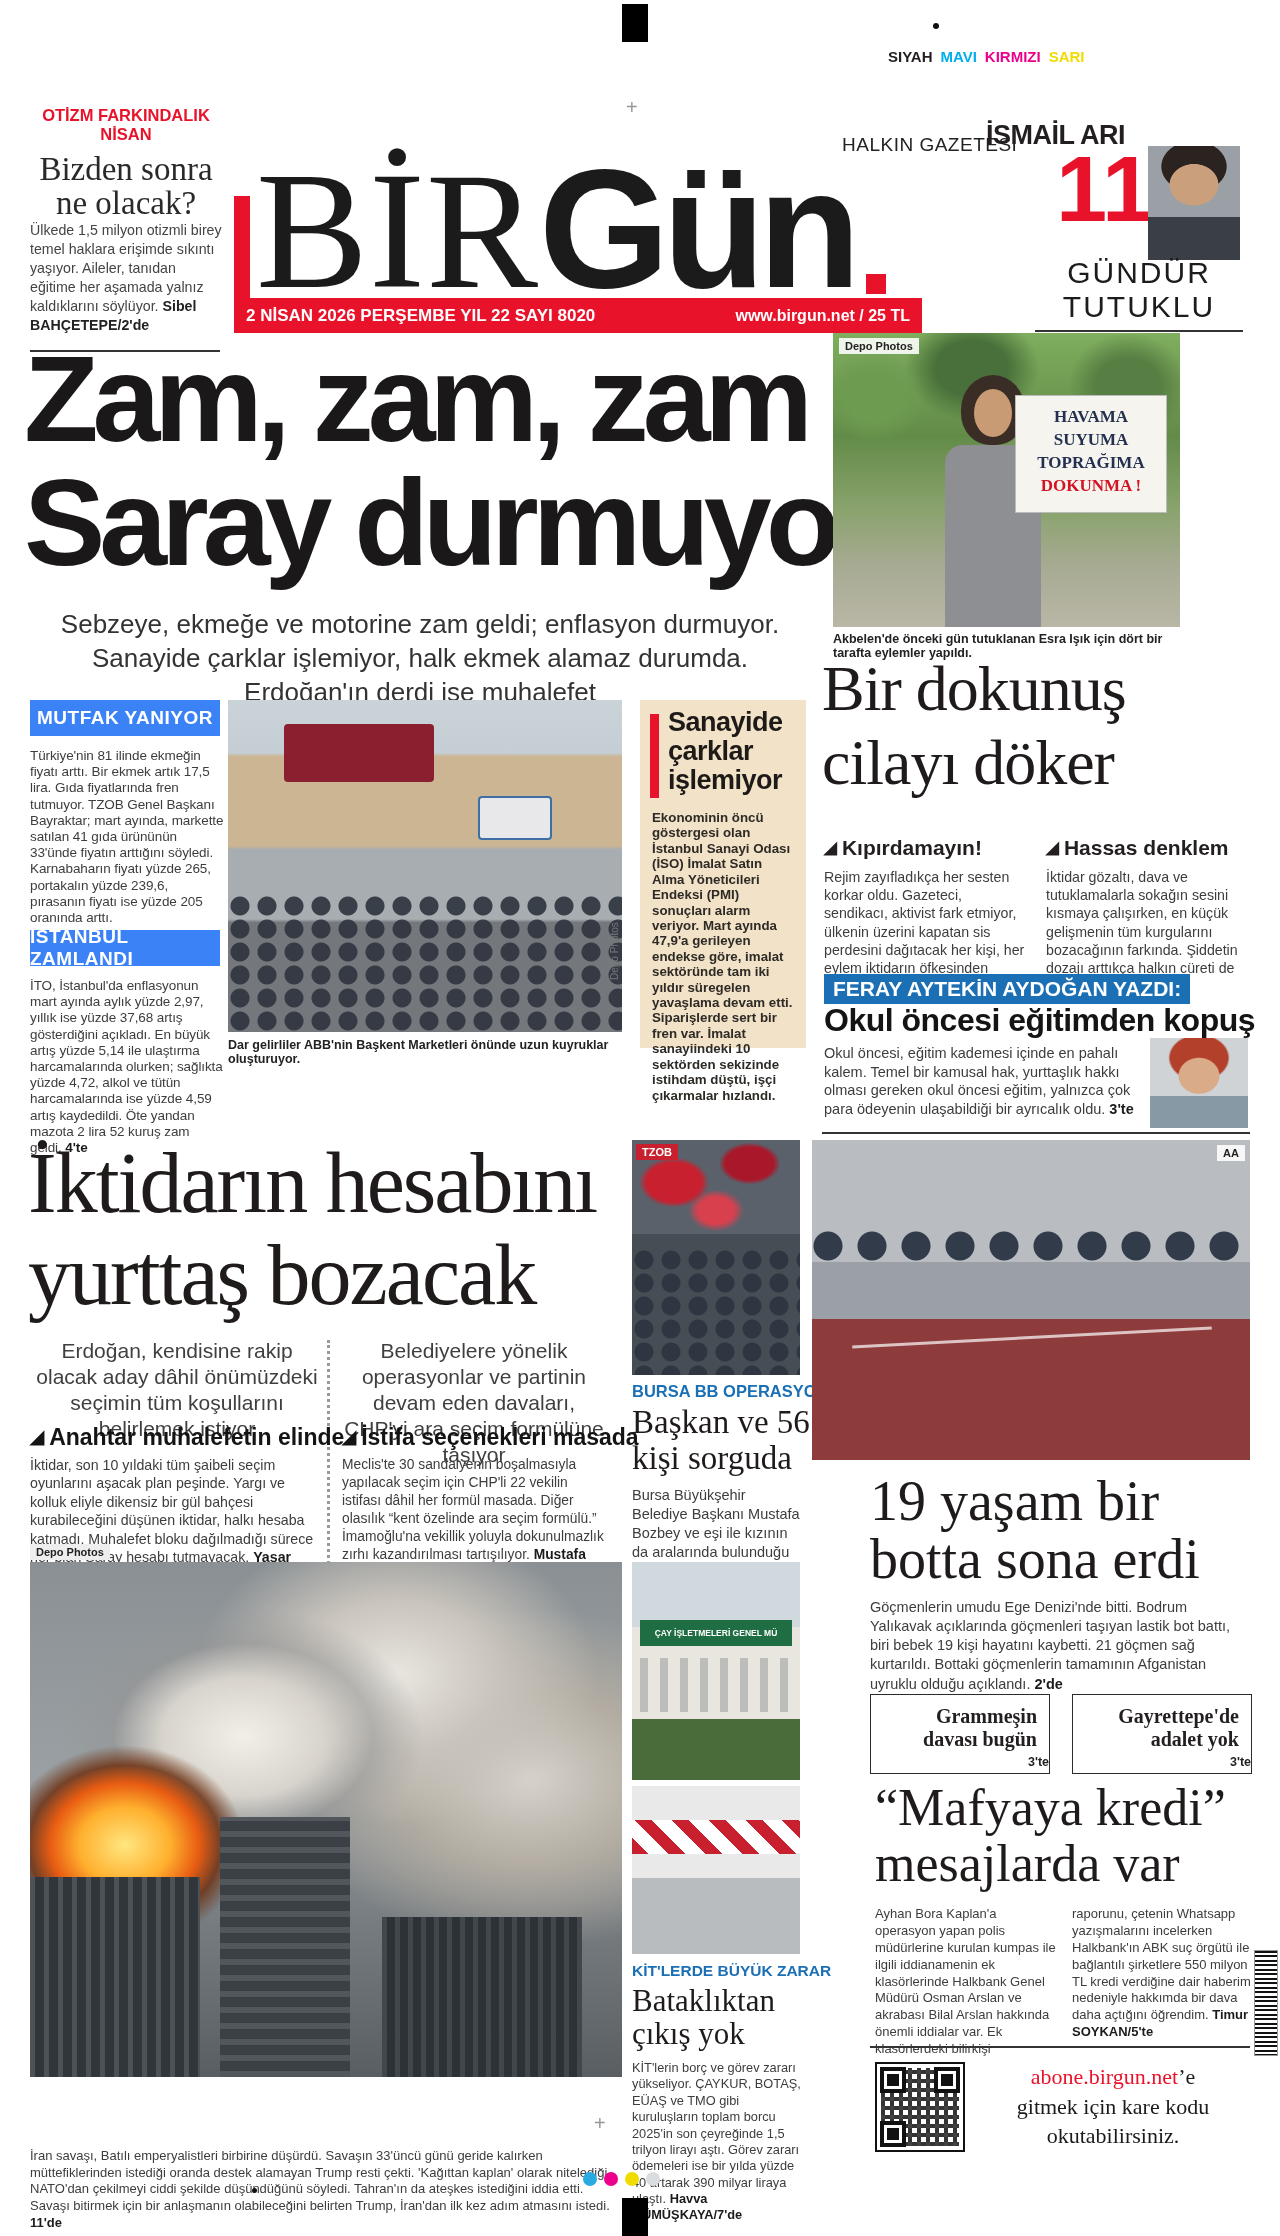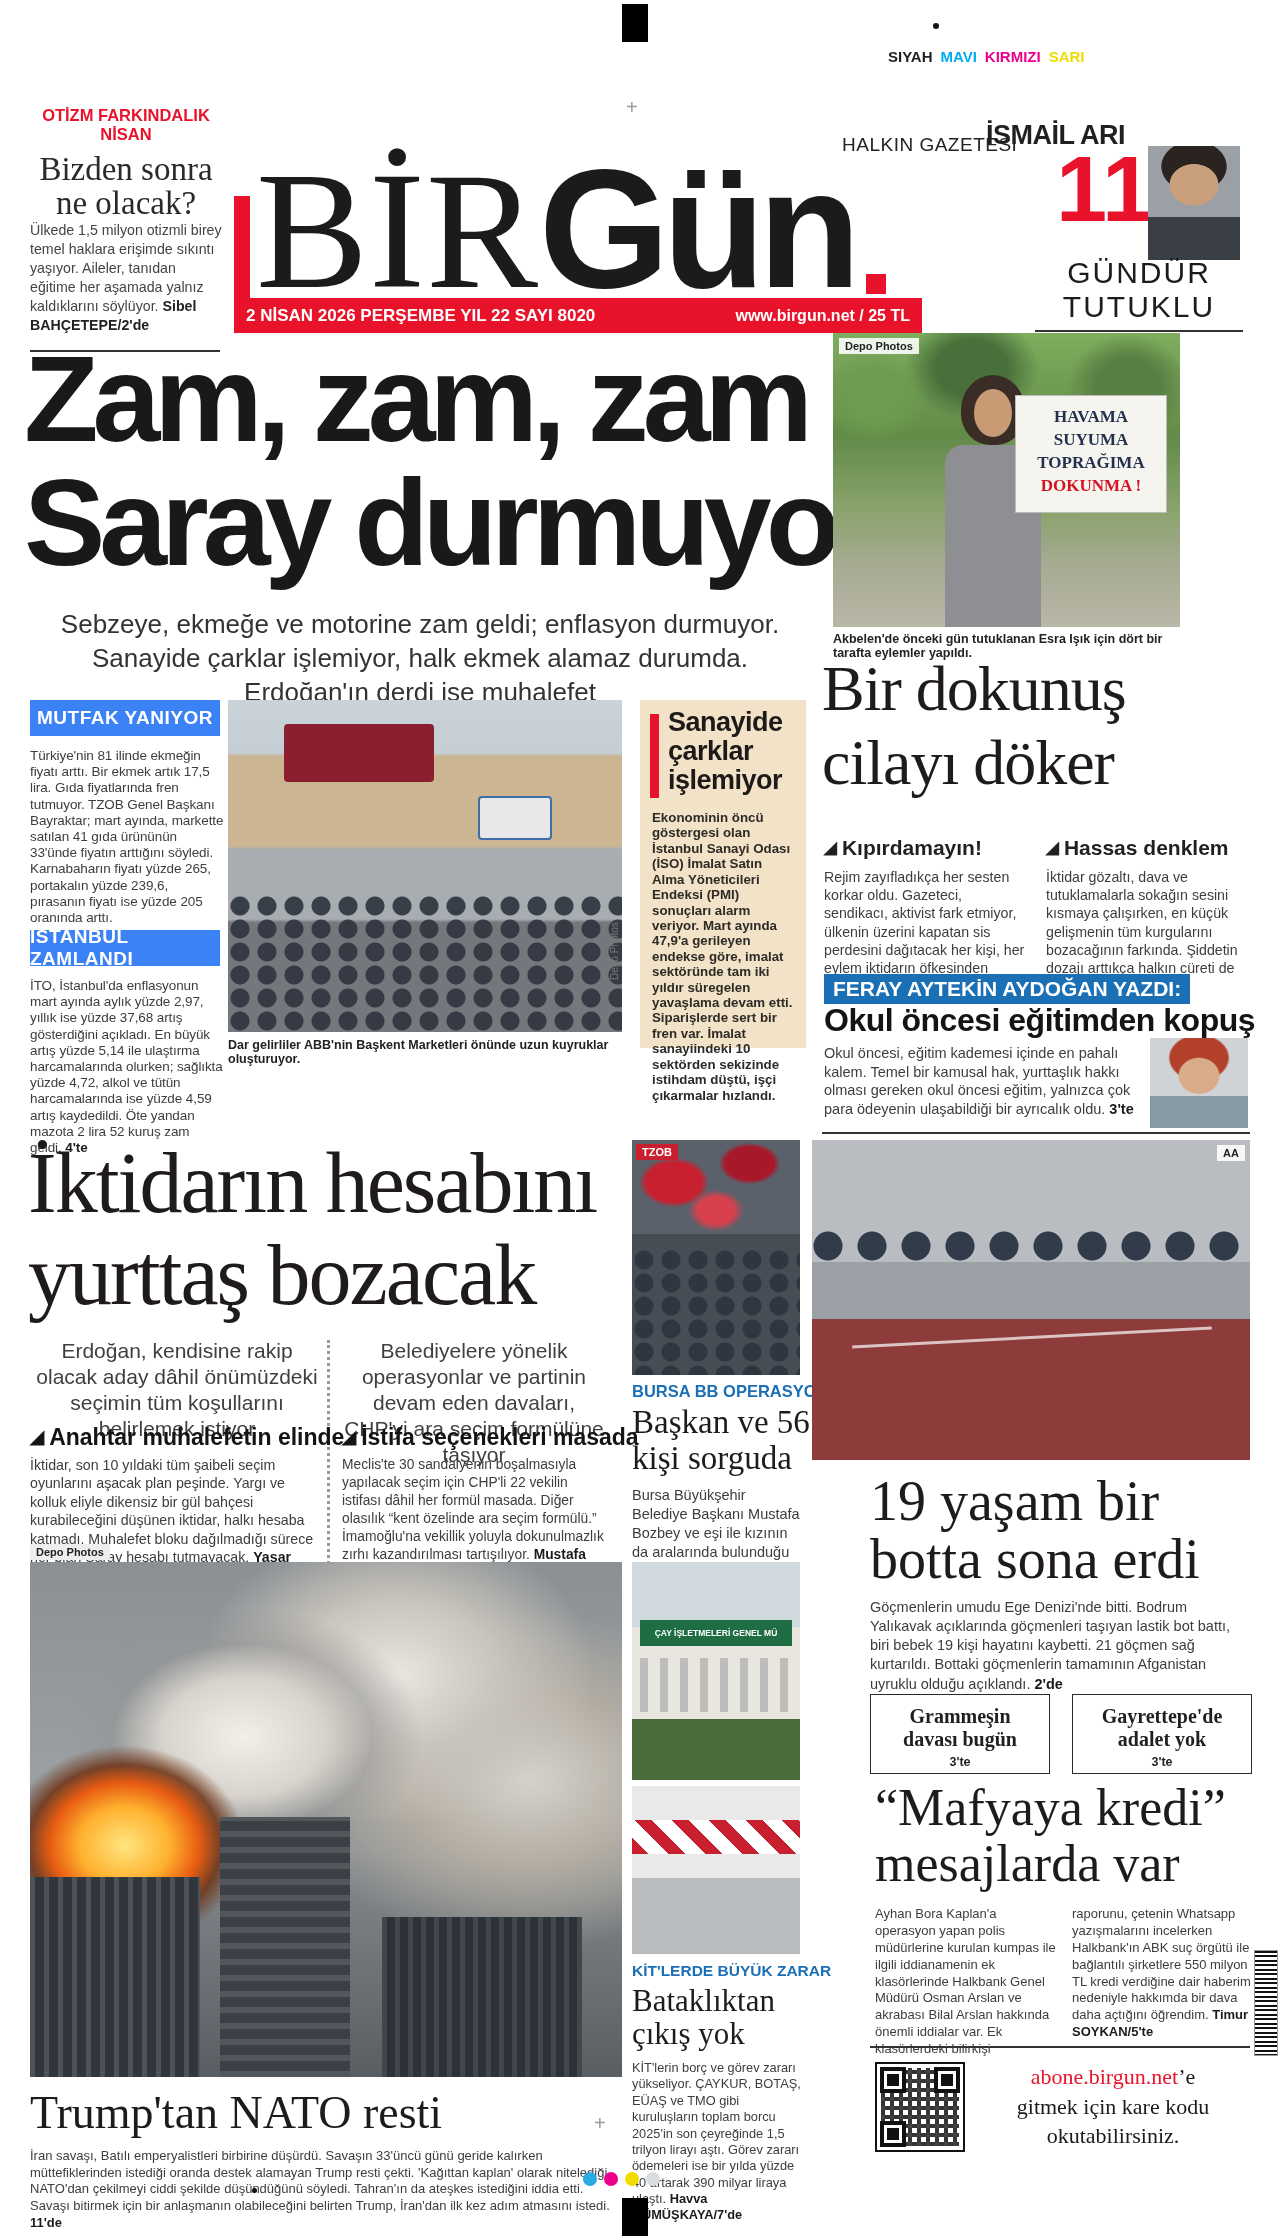--- a/index.html
+++ b/index.html
@@ -24,21 +24,21 @@
         background-size:27px 23px}
   .qr{position:relative;background:#fff;border:2px solid #111}
   .qr .grid{position:absolute;inset:4px;
         background-image:repeating-linear-gradient(0deg,#111 0 4px,transparent 4px 9px),
                          repeating-linear-gradient(90deg,#111 0 4px,transparent 4px 9px);
         background-blend-mode:screen;opacity:.85}
   .qr .f{position:absolute;width:18px;height:18px;border:4px solid #111;background:#fff}
   .qr .f::after{content:"";position:absolute;inset:3px;background:#111}
   .barcode{background:#fff;border:1px solid #999;
         background-image:repeating-linear-gradient(180deg,#111 0 2px,#fff 2px 4px,#111 4px 6px,#fff 6px 9px)}
-  .boxnote{border:1.5px solid #2b2b2b;text-align:center}
+  .boxnote{border:1.5px solid #2b2b2b;text-align:right}
 </style>
 </head>
 <body>
 
 <div class="page">
 
   <div class="abs" style="left:622px;top:4px;width:26px;height:38px;background:#000"></div>
   <div class="abs" style="left:933px;top:23px;width:6px;height:6px;border-radius:50%;background:#111"></div>
   <div class="abs" style="left:888px;top:48px;display:flex;gap:8px;font-size:15px;font-weight:700">
     <span style="color:#231f20">SIYAH</span>
@@ -244,21 +244,20 @@
                   radial-gradient(200px 150px at 62% 22%, #e9e6e0 0%, #c9c4bc 50%, rgba(140,140,140,0) 100%),
                   radial-gradient(240px 170px at 84% 42%, #d7d3cb 0%, #b2aca2 52%, rgba(120,120,120,0) 100%),
                   linear-gradient(180deg,#8a9094 0%, #9aa0a3 42%, #767c80 70%, #585e62 100%)">
     <div class="abs" style="left:0;bottom:0;width:170px;height:200px;background:#30363b;
          background-image:repeating-linear-gradient(90deg,rgba(255,255,255,.14) 0 5px,transparent 5px 14px)"></div>
     <div class="abs" style="left:190px;bottom:0;width:130px;height:260px;background:#3a4046;
          background-image:repeating-linear-gradient(0deg,rgba(255,255,255,.12) 0 6px,transparent 6px 16px)"></div>
     <div class="abs" style="right:40px;bottom:0;width:200px;height:160px;background:#2c3237;
          background-image:repeating-linear-gradient(90deg,rgba(255,255,255,.1) 0 5px,transparent 5px 13px)"></div>
   </div>
-  <div class="abs serif" style="left:30px;top:2086px;font-size:46px;color:#1e1b1a">Trump'tan NATO resti</div>
   <div class="abs body-txt" style="left:30px;top:2148px;width:592px;font-size:13px;line-height:1.28">
     <span>İran savaşı, Batılı emperyalistleri birbirine düşürdü. Savaşın 33'üncü günü geride kalırken müttefiklerinden istediği oranda destek alamayan Trump resti çekti. 'Kağıttan kaplan' olarak nitelediği NATO'dan çekilmeyi ciddi şekilde düşündüğünü söyledi. Tahran'ın da ateşkes istediğini iddia etti. Savaşı bitirmek için bir anlaşmanın olabileceğini belirten Trump, İran'dan ilk kez adım atmasını istedi. </span><span class="pgref">11'de</span>
   </div>
 
   <div class="ph" style="left:632px;top:1562px;width:168px;height:218px;
        background:linear-gradient(180deg,#cfd9de 0 30%, #e8e6df 30% 72%, #4a6b3a 72% 100%)">
     <div class="abs" style="left:8px;top:58px;width:152px;height:26px;background:#1f6e43;color:#fff;
          font-size:8.5px;font-weight:700;line-height:26px;text-align:center;white-space:nowrap;overflow:hidden">ÇAY İŞLETMELERİ GENEL MÜ</div>
     <div class="abs" style="left:8px;top:96px;width:152px;height:54px;
          background-image:repeating-linear-gradient(90deg,rgba(60,70,80,.25) 0 8px,transparent 8px 20px)"></div>

